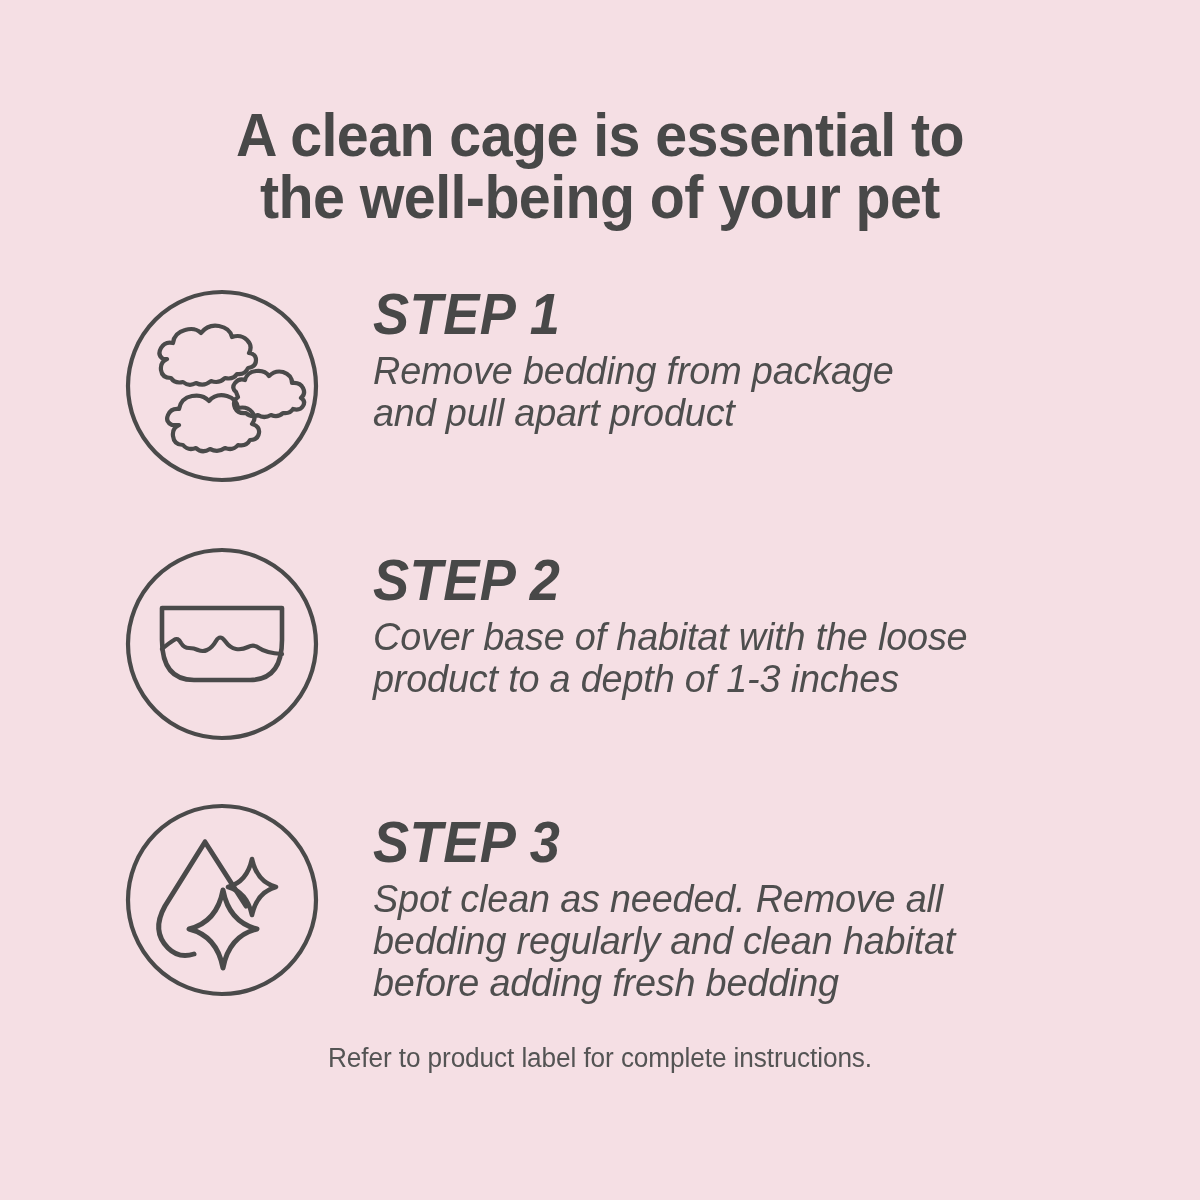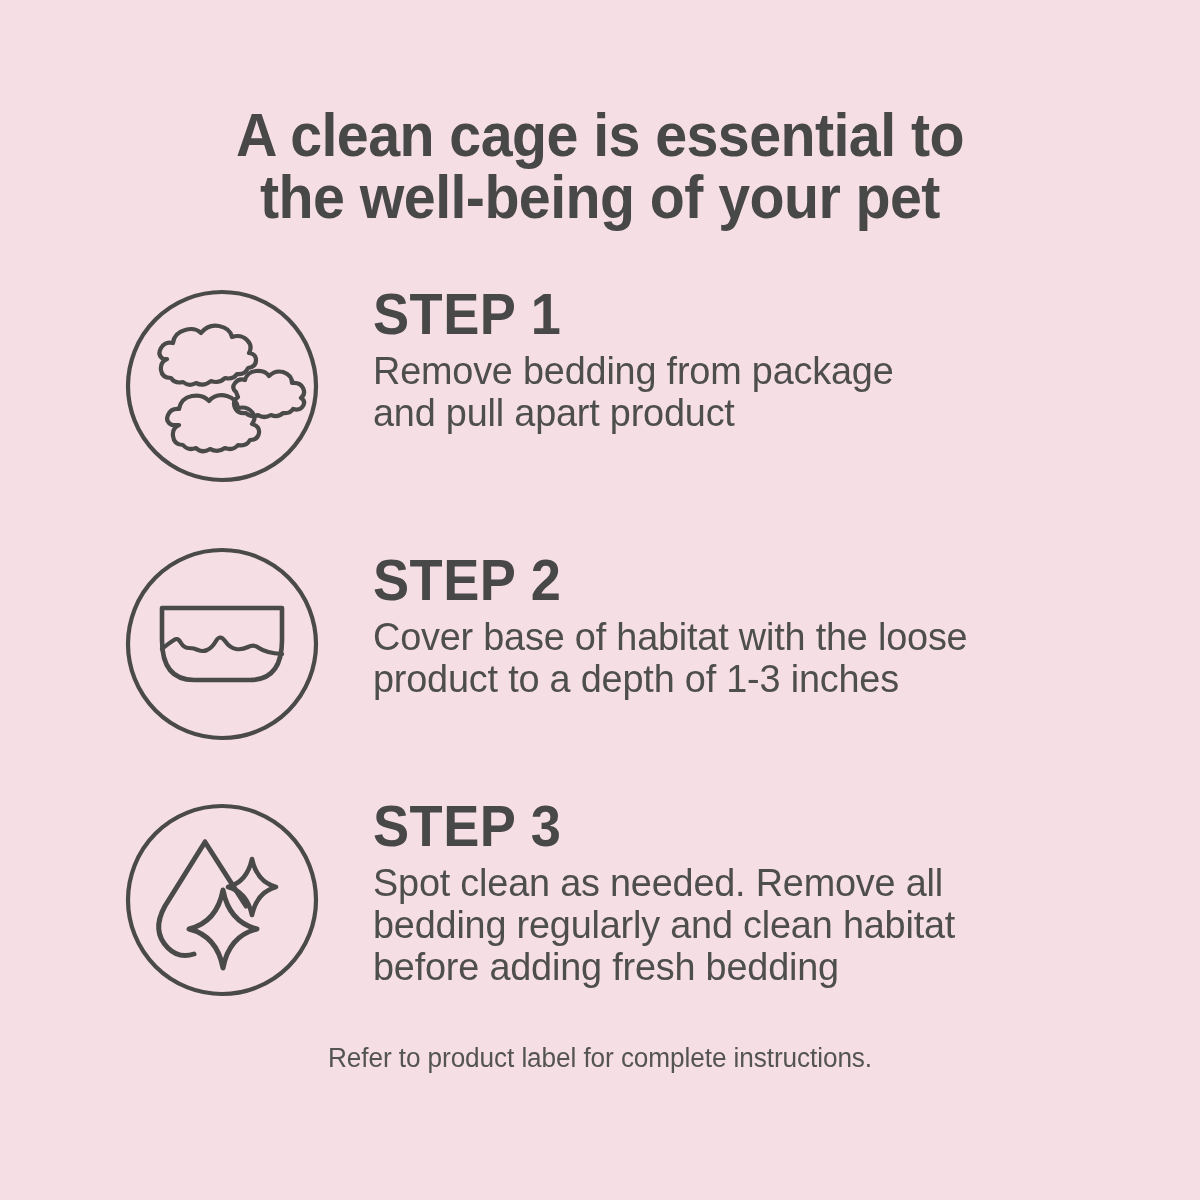--- a/index.html
+++ b/index.html
@@ -47,20 +47,21 @@
     position: absolute;
     top: 282px;
     left: 0;
     width: 1200px;
   }
 
   .step-row {
     position: relative;
     height: 228px;
     margin-bottom: 30px;
+    font-style: italic;
   }
 
   .icon-wrap {
     position: absolute;
     left: 124px;
     top: 6px;
     width: 196px;
     height: 196px;
   }
   .icon-wrap svg {
@@ -99,21 +100,21 @@
     white-space: pre-line;
     transform: scaleX(0.97);
     transform-origin: 0 50%;
   }
 
   
   .step-row.r1 .step-text { top: 2px; }
   .step-row.r2 { height: 226px; }
   .step-row.r2 .step-text { top: 10px; }
   .step-row.r3 { height: 230px; }
-  .step-row.r3 .step-text { top: 0px; }
+  .step-row.r3 .step-text { top: 16px; }
 
   
   .footer {
     position: absolute;
     top: 1042px;
     left: 100px;
     width: 1000px;
     text-align: center;
     font-family: "Liberation Sans", sans-serif;
     font-size: 27px;

